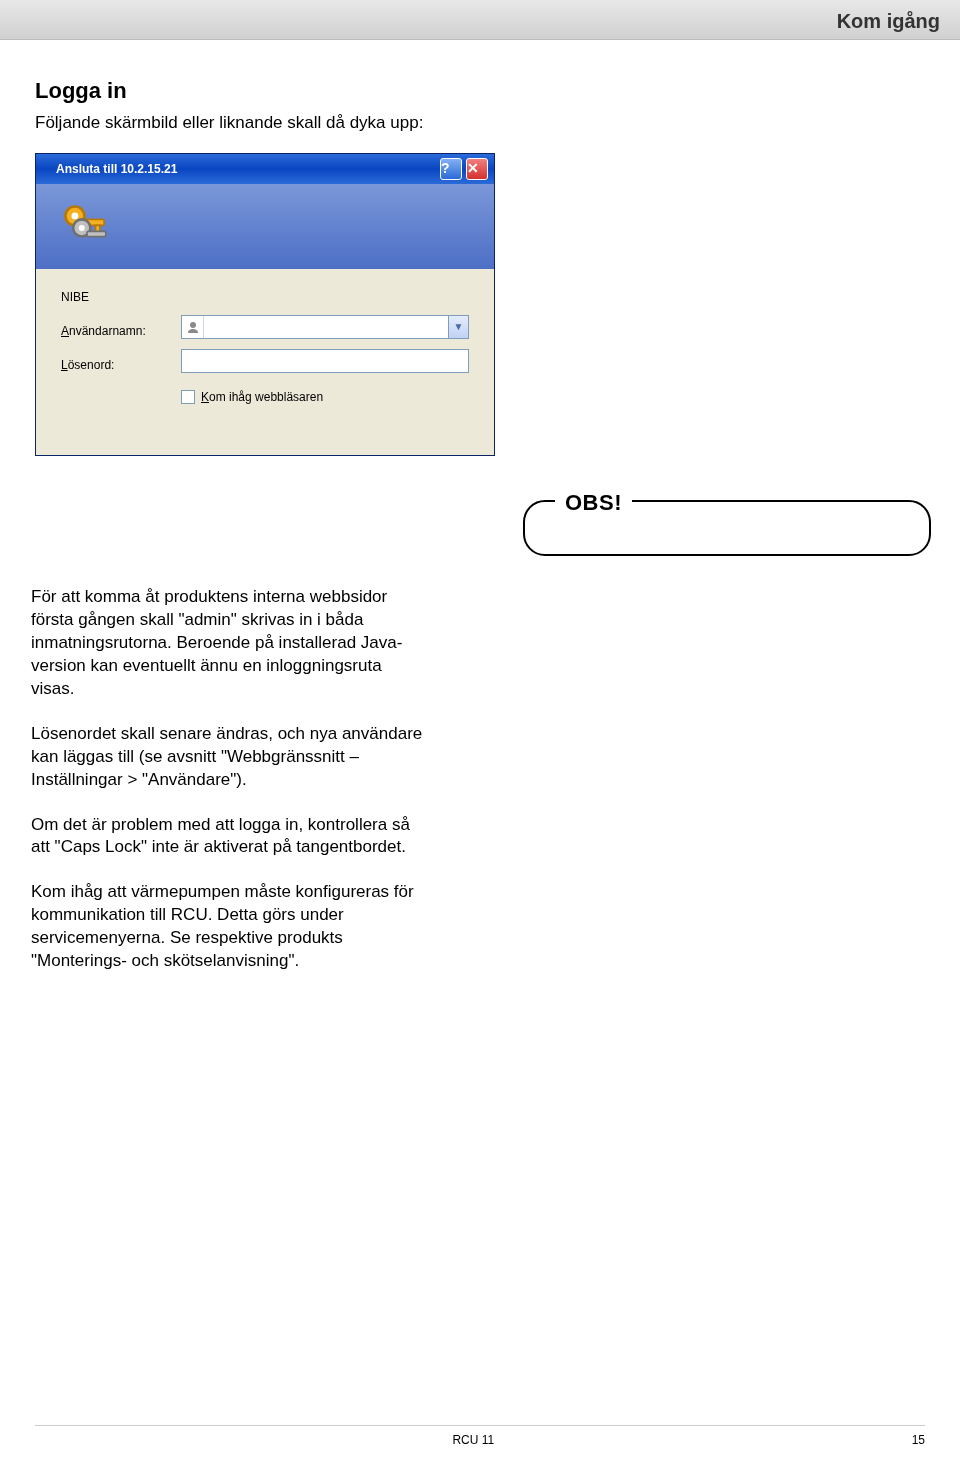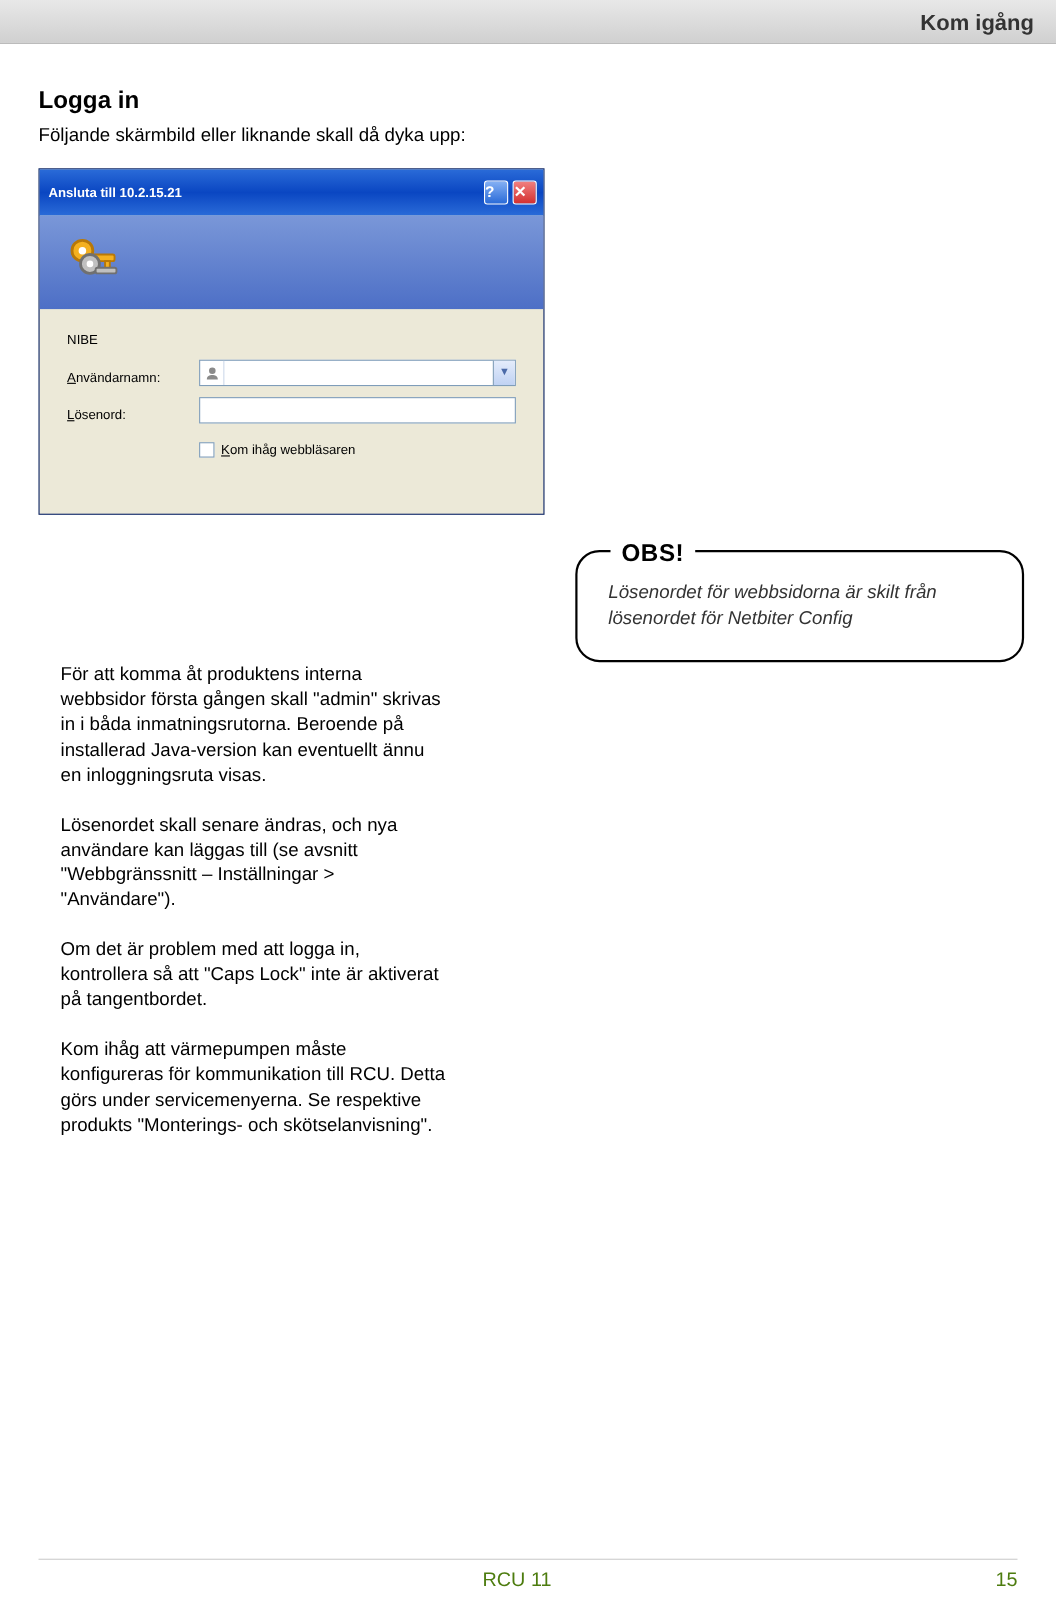--- a/index.html
+++ b/index.html
@@ -47,22 +47,22 @@
     margin-top: 18px;
     width: 460px;
     background: #ece9d8;
     border: 1px solid #0a246a;
     font-family: Tahoma, Arial, sans-serif;
     font-size: 12px;
   }
   .dlg-title {
     display: flex;
     align-items: center;
-    height: 42px;
-    padding: 0 6px 0 8px;
+    height: 30px;
+    padding: 0 6px 0 20px;
     background: linear-gradient(to bottom, #2a6bd8 0%, #0a46c2 50%, #2a6bd8 100%);
     color: #fff;
     font-weight: bold;
   }
   .dlg-title span { flex: 1; }
   .tb-btn {
     width: 22px; height: 22px;
     margin-left: 4px;
     border: 1px solid #fff;
     border-radius: 3px;
@@ -129,38 +129,39 @@
     font-size: 22px;
     letter-spacing: 0.5px;
   }
   .callout .body {
     font-style: italic;
     color: #333;
   }
 
   .after-dialog {
     width: 460px;
-    padding: 0 55px;
+    padding: 0 31px;
+    margin-top: 30px;
   }
   .after-dialog p { margin-bottom: 22px; }
 
   .footer {
     position: absolute;
     bottom: 20px;
     left: 0; right: 0;
     padding: 0 35px;
   }
   .footer-line {
     border-top: 1px solid #ccc;
     margin-bottom: 6px;
   }
   .footer-row {
     display:flex;
-    font-size: 18px;
-    color:#4d7c0f;
+    font-size: 12px;
+    color:#000000;
   }
   .footer-row .c { flex:1; text-align:center; }
   .footer-row .r { text-align:center; }
 
   .underline-acc::first-letter { text-decoration: underline; }
 </style>
 </head>
 <body>
 
 <div class="header-bar">
@@ -222,21 +223,20 @@
           <div class="chk"></div>
           <span class="underline-acc">Kom ihåg webbläsaren</span>
         </div>
       </div>
     </div>
   </div>
 
   <div class="col-right">
     <div class="callout">
       <div class="callout-title">OBS!</div>
-      <div class="body">Lösenordet för webbsidorna är skilt från lösenordet för Netbiter Config</div>
     </div>
   </div>
 </div>
 
 <div class="after-dialog">
   <p>För att komma åt produktens interna webbsidor första gången skall "admin" skrivas in i båda inmatningsrutorna. Beroende på installerad Java-version kan eventuellt ännu en inloggningsruta visas.</p>
   <p>Lösenordet skall senare ändras, och nya användare kan läggas till (se avsnitt "Webbgränssnitt – Inställningar &gt; "Användare").</p>
   <p>Om det är problem med att logga in, kontrollera så att "Caps Lock" inte är aktiverat på tangentbordet.</p>
   <p>Kom ihåg att värmepumpen måste konfigureras för kommunikation till RCU. Detta görs under servicemenyerna. Se respektive produkts "Monterings- och skötselanvisning".</p>
 </div>

